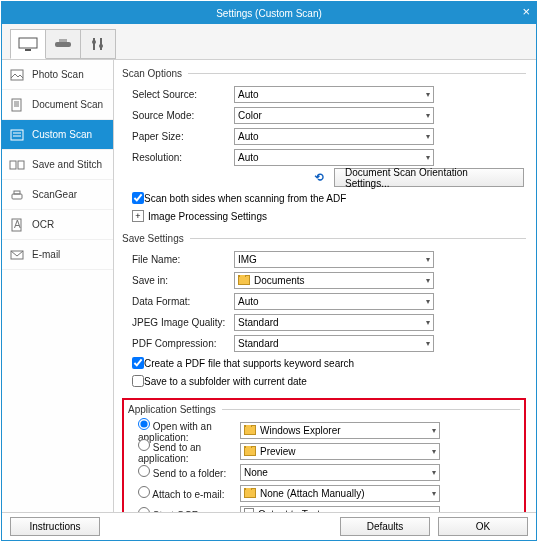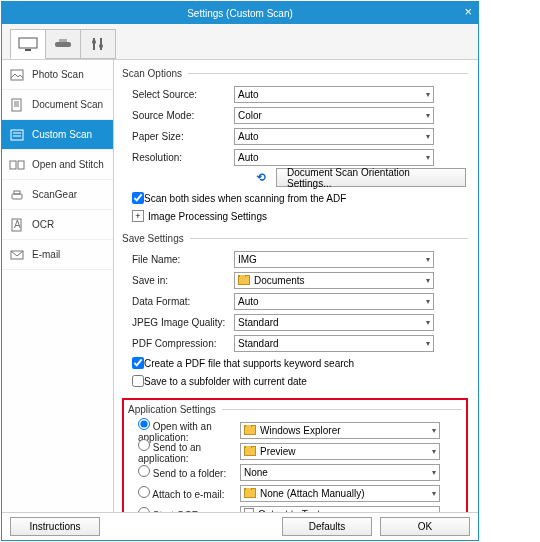--- a/index.html
+++ b/index.html
@@ -1,17 +1,17 @@
 <!DOCTYPE html>
 <html><head>
 <meta charset="utf-8">
 <style>
 * { box-sizing: border-box; margin: 0; padding: 0; font-family: "Segoe UI", Tahoma, sans-serif; font-size: 10px; }
 body { background: #fff; width: 540px; height: 542px; overflow: hidden; }
-.window { border: 1px solid #2090d0; width: 478px; height: 540px; margin: 1px; display: flex; flex-direction: column; background: #fff; }
+.window { border: 1px solid #2090d0; width: 536px; height: 540px; margin: 1px; display: flex; flex-direction: column; background: #fff; }
 .titlebar { height: 22px; background: #2090d0; color: #fff; display: flex; align-items: center; justify-content: center; font-size: 11px; position: relative; }
 .close-x { position: absolute; right: 6px; top: 2px; color: #fff; font-size: 13px; }
 .topstrip { height: 36px; background: #f5f5f5; border-bottom: 1px solid #d0d0d0; display: flex; align-items: flex-end; padding-left: 8px; }
 .toptab { width: 36px; height: 30px; border: 1px solid #c0c0c0; background: #fff; display: flex; align-items: center; justify-content: center; position: relative; margin-right: -1px; }
 .toptab.active { border-bottom-color: #fff; z-index: 2; }
 .toptab.inactive { background: #f0f0f0; }
 .body { flex: 1; display: flex; min-height: 0; }
 .sidebar { width: 112px; border-right: 1px solid #d0d0d0; background: #fefefe; padding-top: 0; }
 .side-item { height: 30px; display: flex; align-items: center; padding: 0 6px; gap: 6px; border-bottom: 1px solid #f0f0f0; color: #333; }
 .side-item.selected { background: #1a8fd4; color: #fff; }
@@ -102,21 +102,21 @@
           </span>
           <span>Custom Scan</span>
         </div>
       <div class="side-item">
           <span class="side-ico">
             <svg width="16" height="12">
               <rect x="1" y="2" width="6" height="8" fill="none" stroke="#777"></rect>
               <rect x="9" y="2" width="6" height="8" fill="none" stroke="#777"></rect>
             </svg>
           </span>
-          <span>Open and Stitch</span>
+          <span>Save and Stitch</span>
         </div>
       <div class="side-item">
           <span class="side-ico">
             <svg width="14" height="12">
               <rect x="2" y="5" width="10" height="5" rx="1" fill="none" stroke="#777"></rect>
               <rect x="4" y="2" width="6" height="3" fill="none" stroke="#777"></rect>
             </svg>
           </span>
           <span>ScanGear</span>
         </div>

